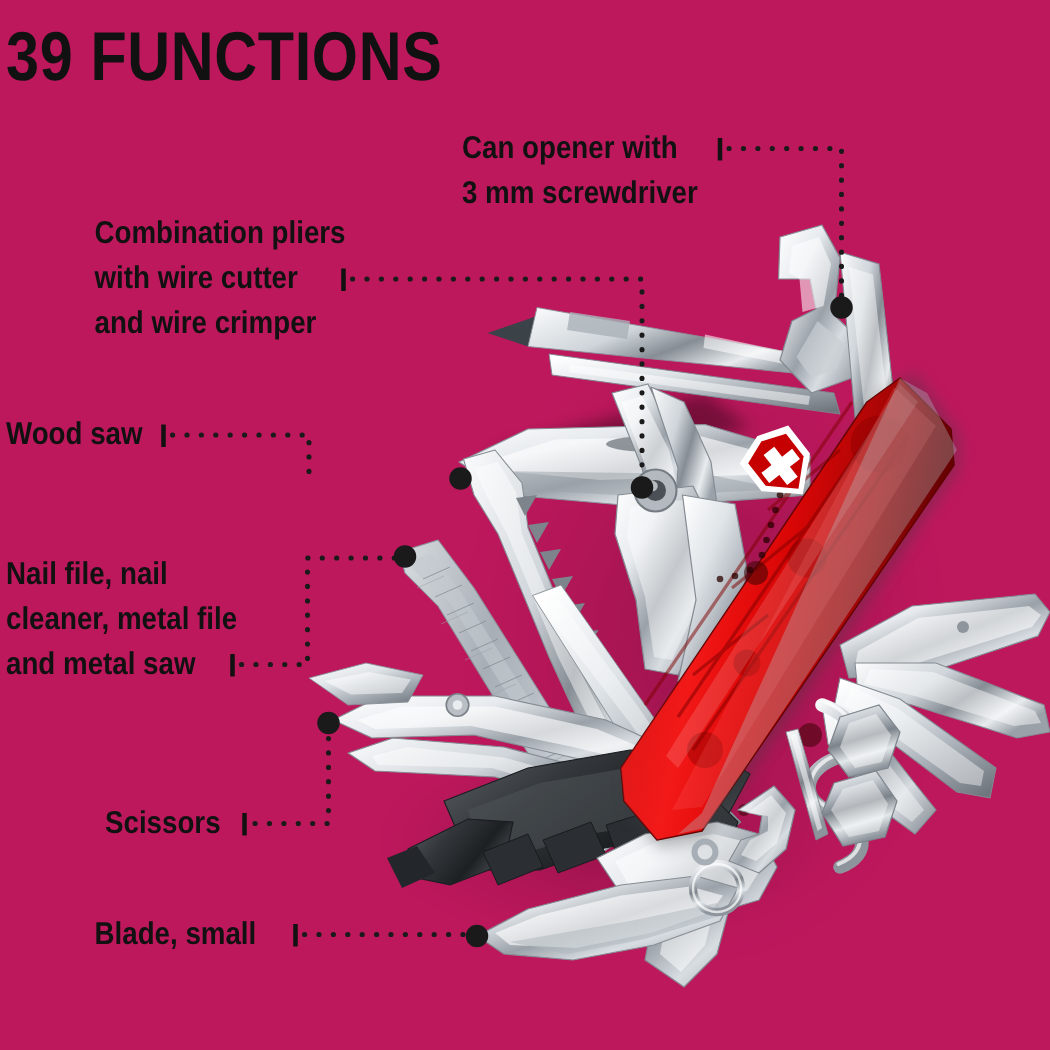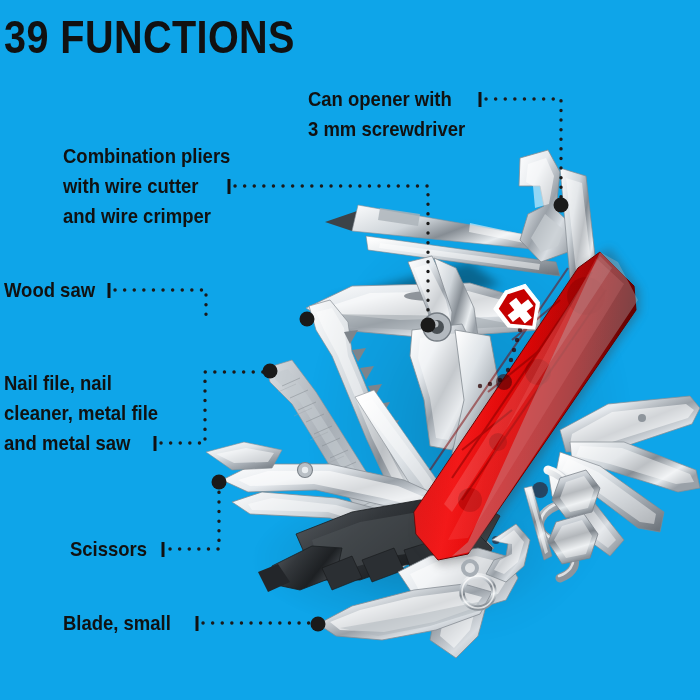--- a/index.html
+++ b/index.html
@@ -4,21 +4,21 @@
 <style>
   html, body {
     margin: 0;
     padding: 0;
     background: #ffffff;
   }
   #page {
     position: relative;
     width: 700px;
     height: 700px;
-    background: #0ea5e9;
+    background: #be185d;
     overflow: hidden;
     font-family: "Liberation Sans", sans-serif;
   }
   #title {
     position: absolute;
     left: 4px;
     top: 12px;
     font-family: "Liberation Sans Narrow", "Liberation Sans", sans-serif;
     font-weight: bold;
     font-size: 46px;

